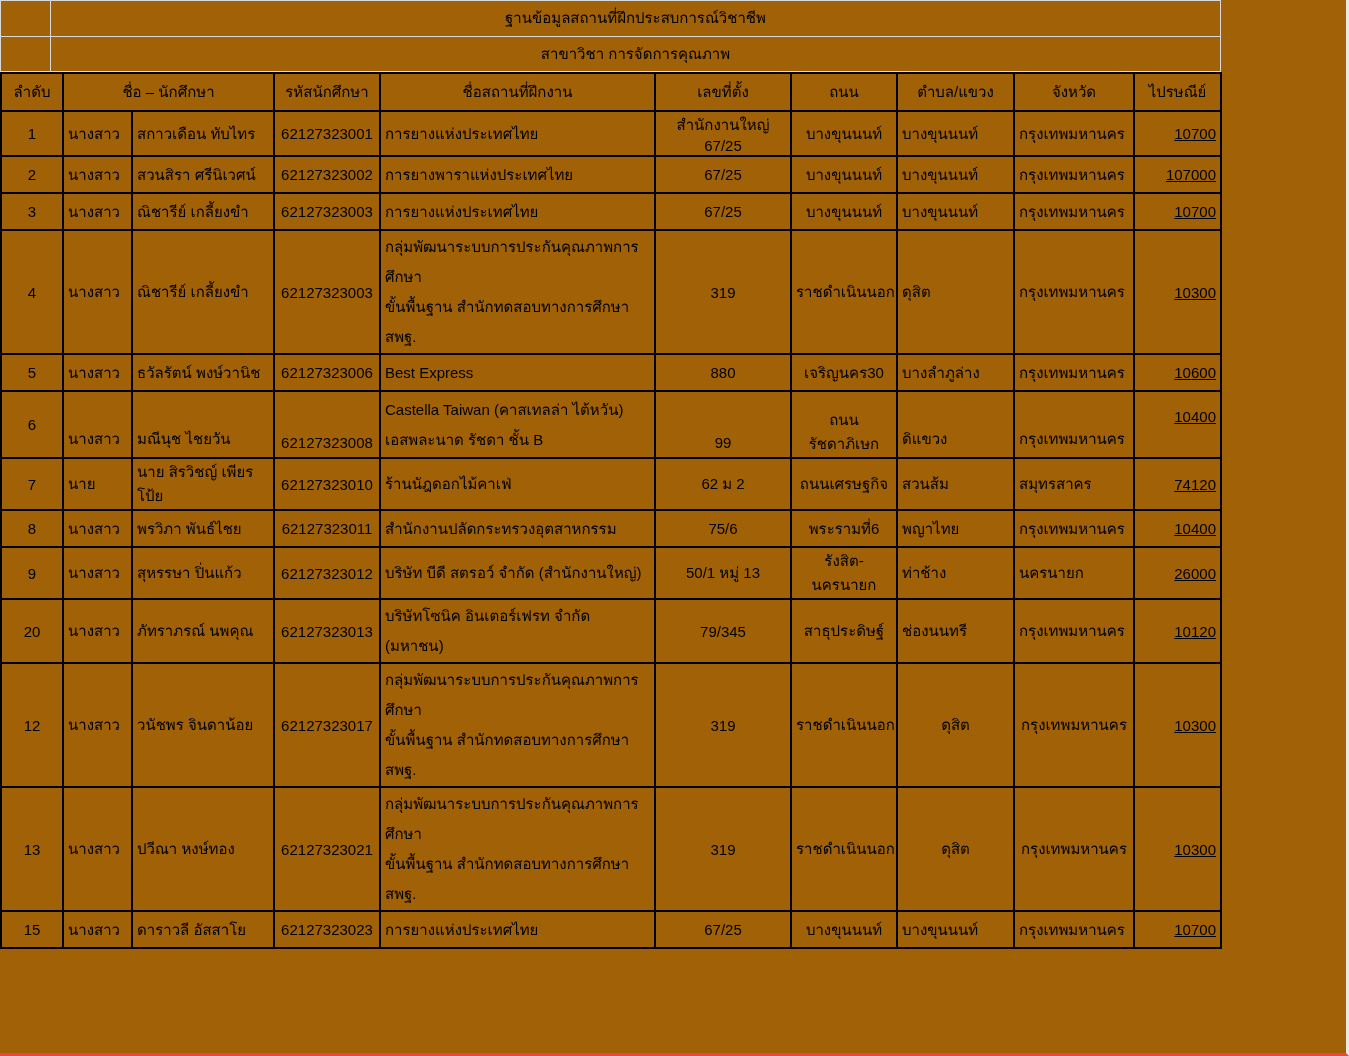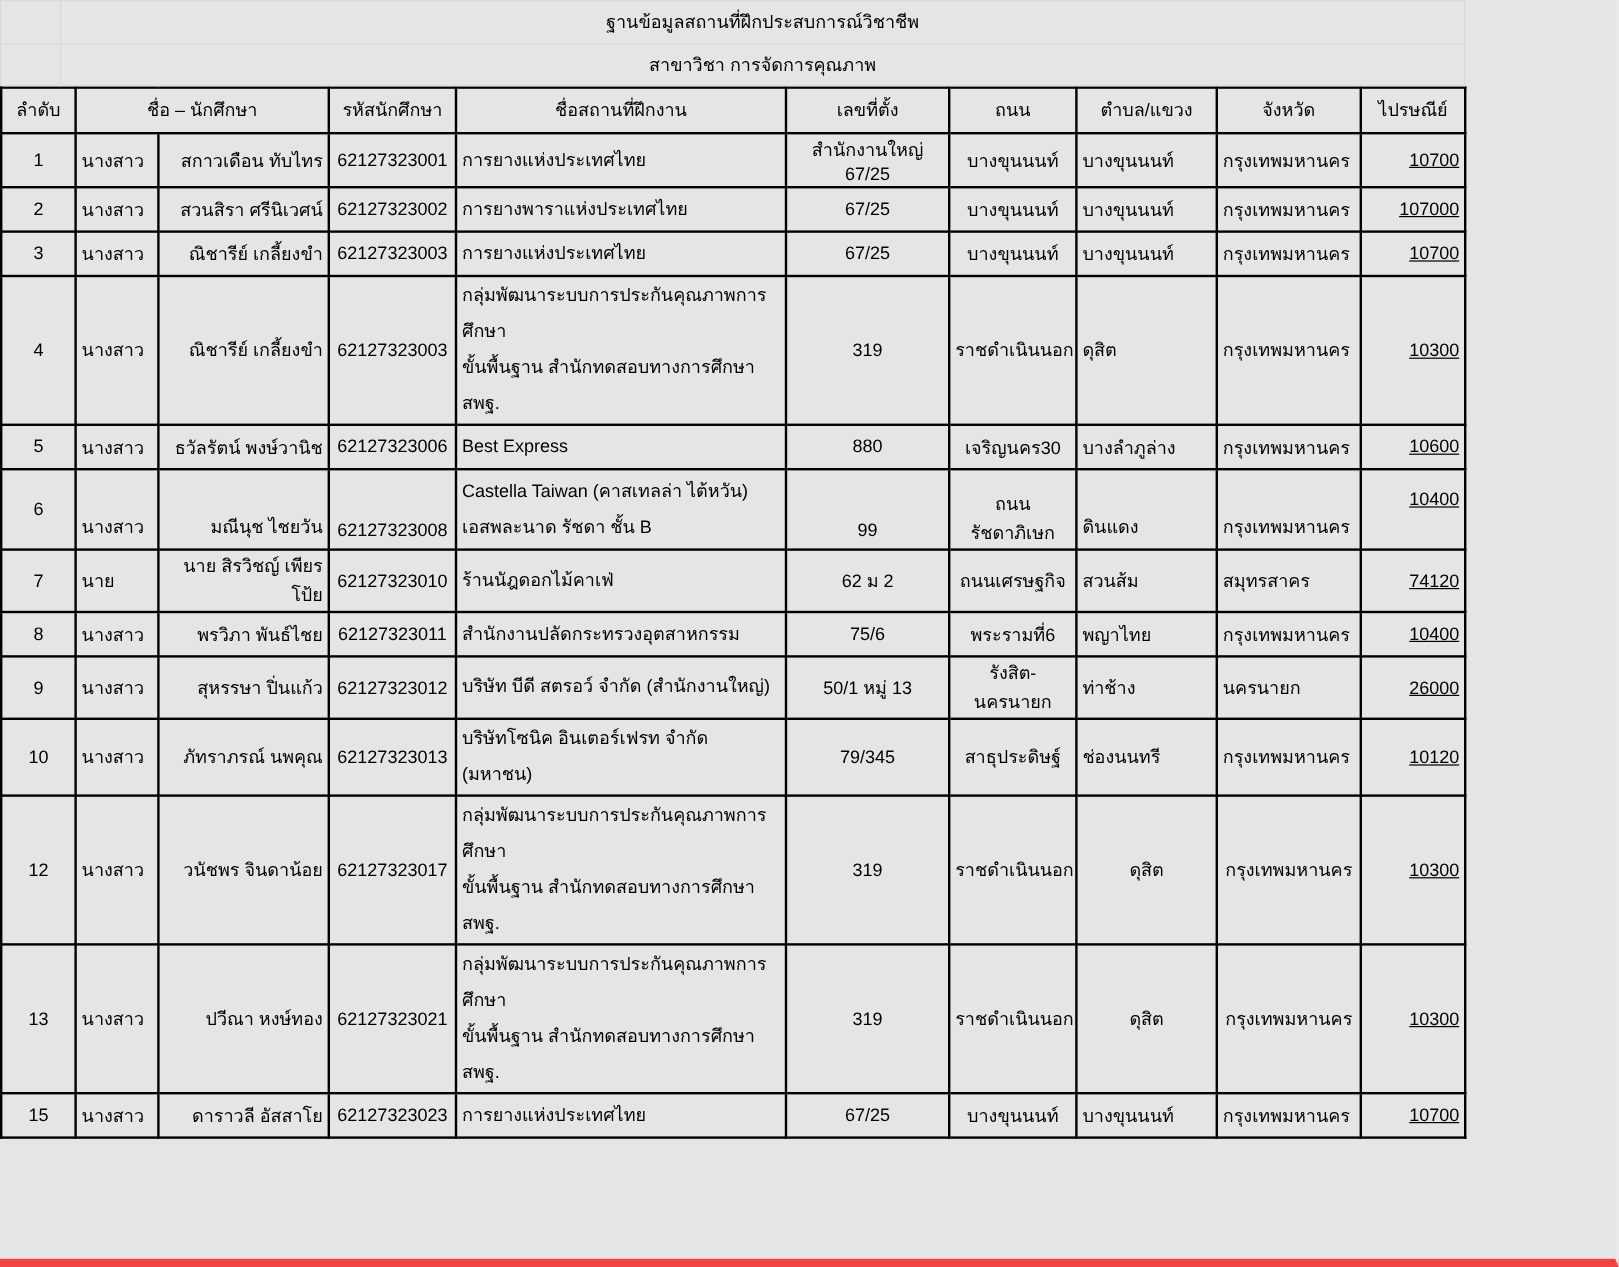--- a/index.html
+++ b/index.html
@@ -6,23 +6,23 @@
   body {
     font-family: "Liberation Sans", "DejaVu Sans", sans-serif;
     color: #000;
     font-size: 15px;
   }
   .page {
     position: relative;
     width: 1349px;
     height: 1056px;
     box-sizing: border-box;
-    background: #e5e5e5;
+    background: #a16207;
     border-right: 3px solid #e9e9e9;
-    border-bottom: 7px solid #ef4444;
+    border-bottom: 3px solid #ef4444;
     overflow: hidden;
   }
   
   .title-block {
     width: 1220px;
     border-top: 1px solid #d9d9d9;
     border-left: 1px solid #d9d9d9;
   }
   .title-row { display: flex; height: 35.6px; }
   .title-corner {
@@ -55,21 +55,21 @@
     padding: 1px 4px;
     vertical-align: middle;
     overflow: hidden;
     box-sizing: border-box;
   }
   tr.head-row { height: 38px; }
   tr.head-row th { text-align: center; }
   tbody tr { height: 37px; }
   .c-no       { text-align: center; }
   .c-title    { text-align: left; padding-left: 6px; }
-  .c-name     { text-align: right; padding-left: 6px; border-radius: 11px; }
+  .c-name     { text-align: left; padding-left: 6px; border-radius: 11px; }
   .c-student_id { text-align: center; }
   .c-place    { text-align: left; padding-left: 8px; white-space: pre-line; line-height: 30px; }
   .c-address  { text-align: center; }
   .c-road     { text-align: center; }
   .c-subdistrict { text-align: left; padding-left: 6px; }
   .c-province { text-align: left; padding-left: 6px; }
   .c-postal   { text-align: right; text-decoration: underline; }
   
   tr.loc-center .c-subdistrict, tr.loc-center .c-province { text-align: center; padding-left: 4px; }
   
@@ -185,21 +185,21 @@
         </tr>
         <tr class="data-row tall-split" style="height: 66px;">
           <td class="c-no">6</td>
           <td class="c-title">นางสาว</td>
           <td class="c-name">มณีนุช ไชยวัน</td>
           <td class="c-student_id">62127323008</td>
           <td class="c-place">Castella Taiwan (คาสเทลล่า ไต้หวัน)
 เอสพละนาด รัชดา ชั้น B</td>
           <td class="c-address">99</td>
           <td class="c-road">ถนนรัชดาภิเษก</td>
-          <td class="c-subdistrict">ดินแดง</td>
+          <td class="c-subdistrict">ดิแขวง</td>
           <td class="c-province">กรุงเทพมหานคร</td>
           <td class="c-postal">10400</td>
         </tr>
         <tr class="data-row">
           <td class="c-no">7</td>
           <td class="c-title">นาย</td>
           <td class="c-name">นาย สิรวิชญ์ เพียรโป้ย</td>
           <td class="c-student_id">62127323010</td>
           <td class="c-place">ร้านนัฎดอกไม้คาเฟ่</td>
           <td class="c-address">62 ม 2</td>
@@ -226,21 +226,21 @@
           <td class="c-name">สุหรรษา ปิ่นแก้ว</td>
           <td class="c-student_id">62127323012</td>
           <td class="c-place">บริษัท บีดี สตรอว์ จำกัด (สำนักงานใหญ่)</td>
           <td class="c-address">50/1 หมู่ 13</td>
           <td class="c-road">รังสิต-นครนายก</td>
           <td class="c-subdistrict">ท่าช้าง</td>
           <td class="c-province">นครนายก</td>
           <td class="c-postal">26000</td>
         </tr>
         <tr class="data-row">
-          <td class="c-no">10</td>
+          <td class="c-no">20</td>
           <td class="c-title">นางสาว</td>
           <td class="c-name">ภัทราภรณ์ นพคุณ</td>
           <td class="c-student_id">62127323013</td>
           <td class="c-place">บริษัทโซนิค อินเตอร์เฟรท จำกัด (มหาชน)</td>
           <td class="c-address">79/345</td>
           <td class="c-road">สาธุประดิษฐ์</td>
           <td class="c-subdistrict">ช่องนนทรี</td>
           <td class="c-province">กรุงเทพมหานคร</td>
           <td class="c-postal">10120</td>
         </tr>

